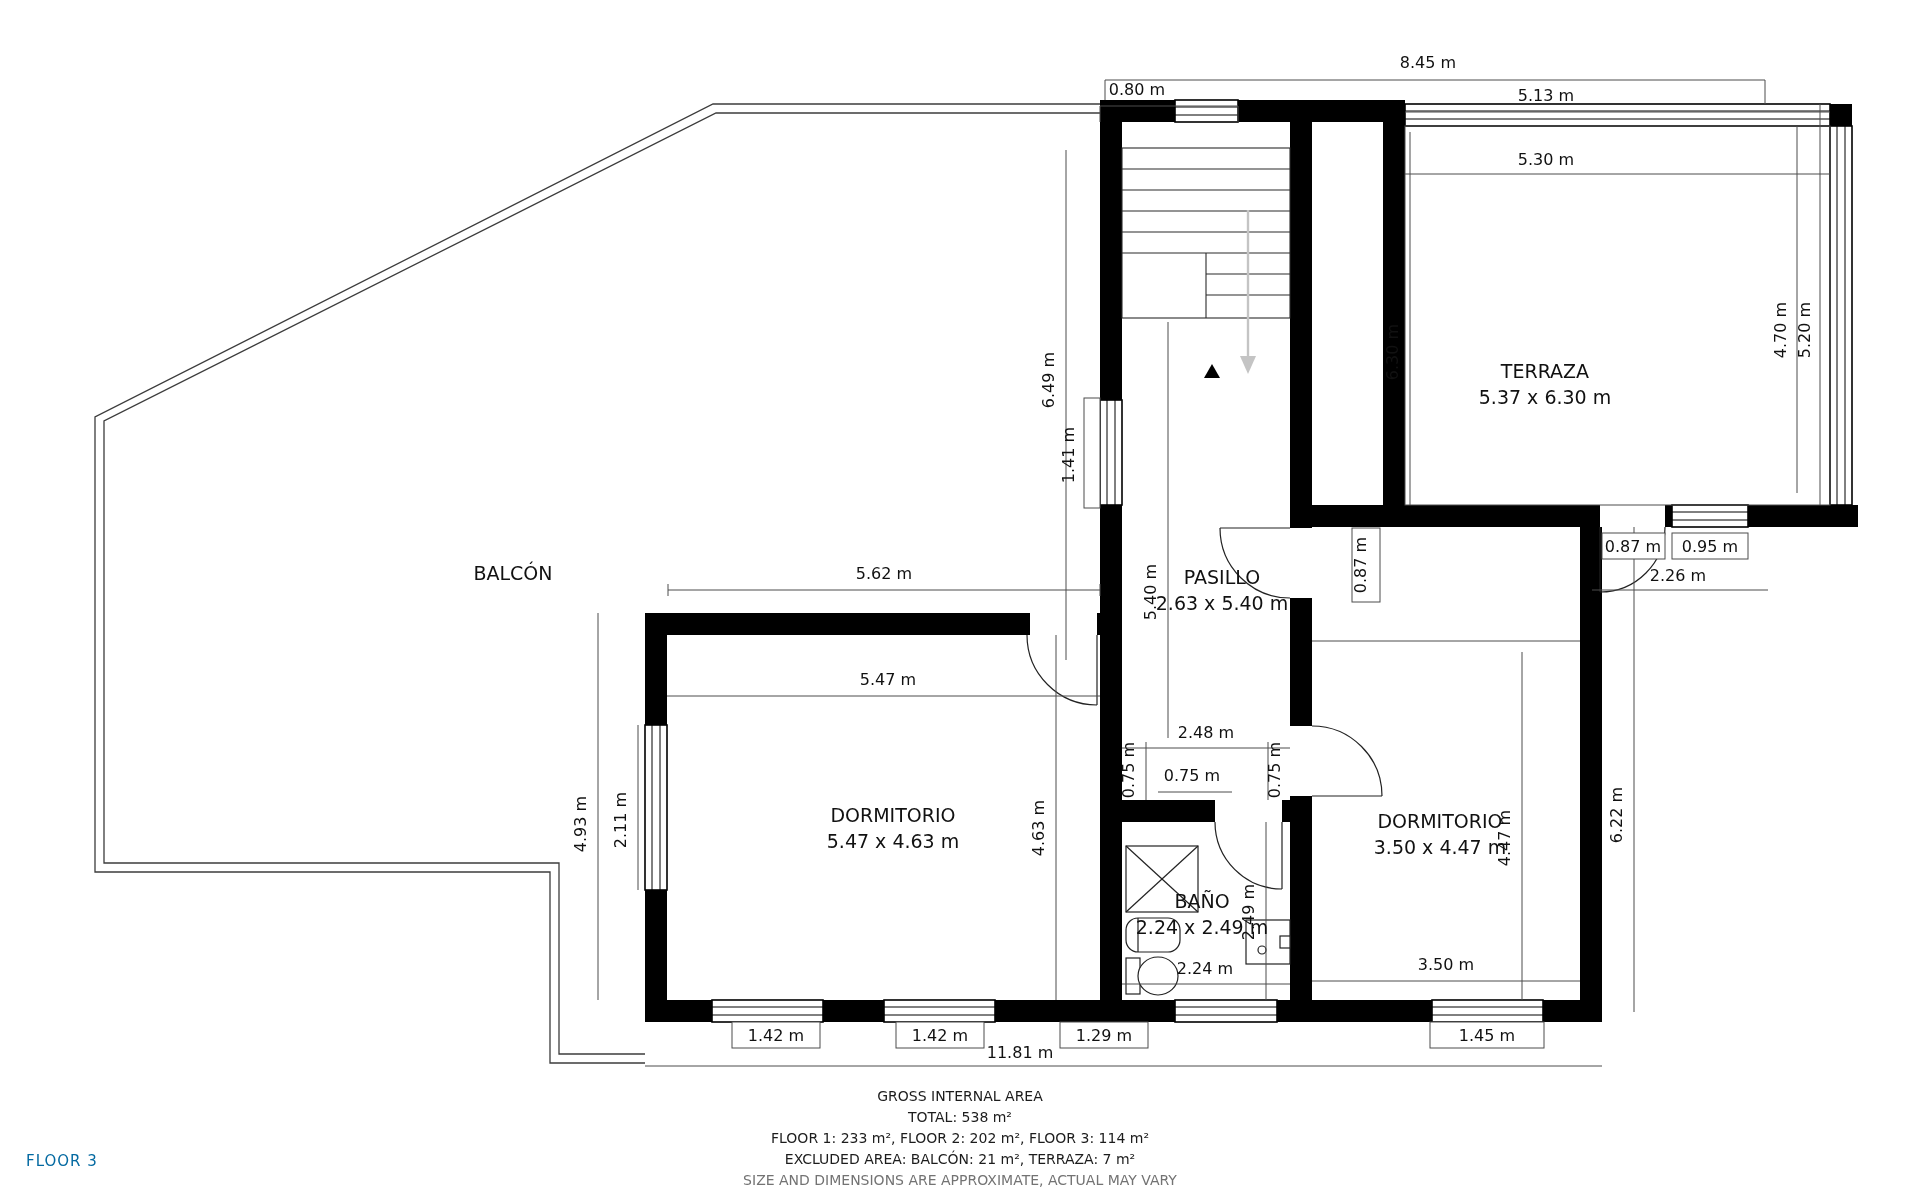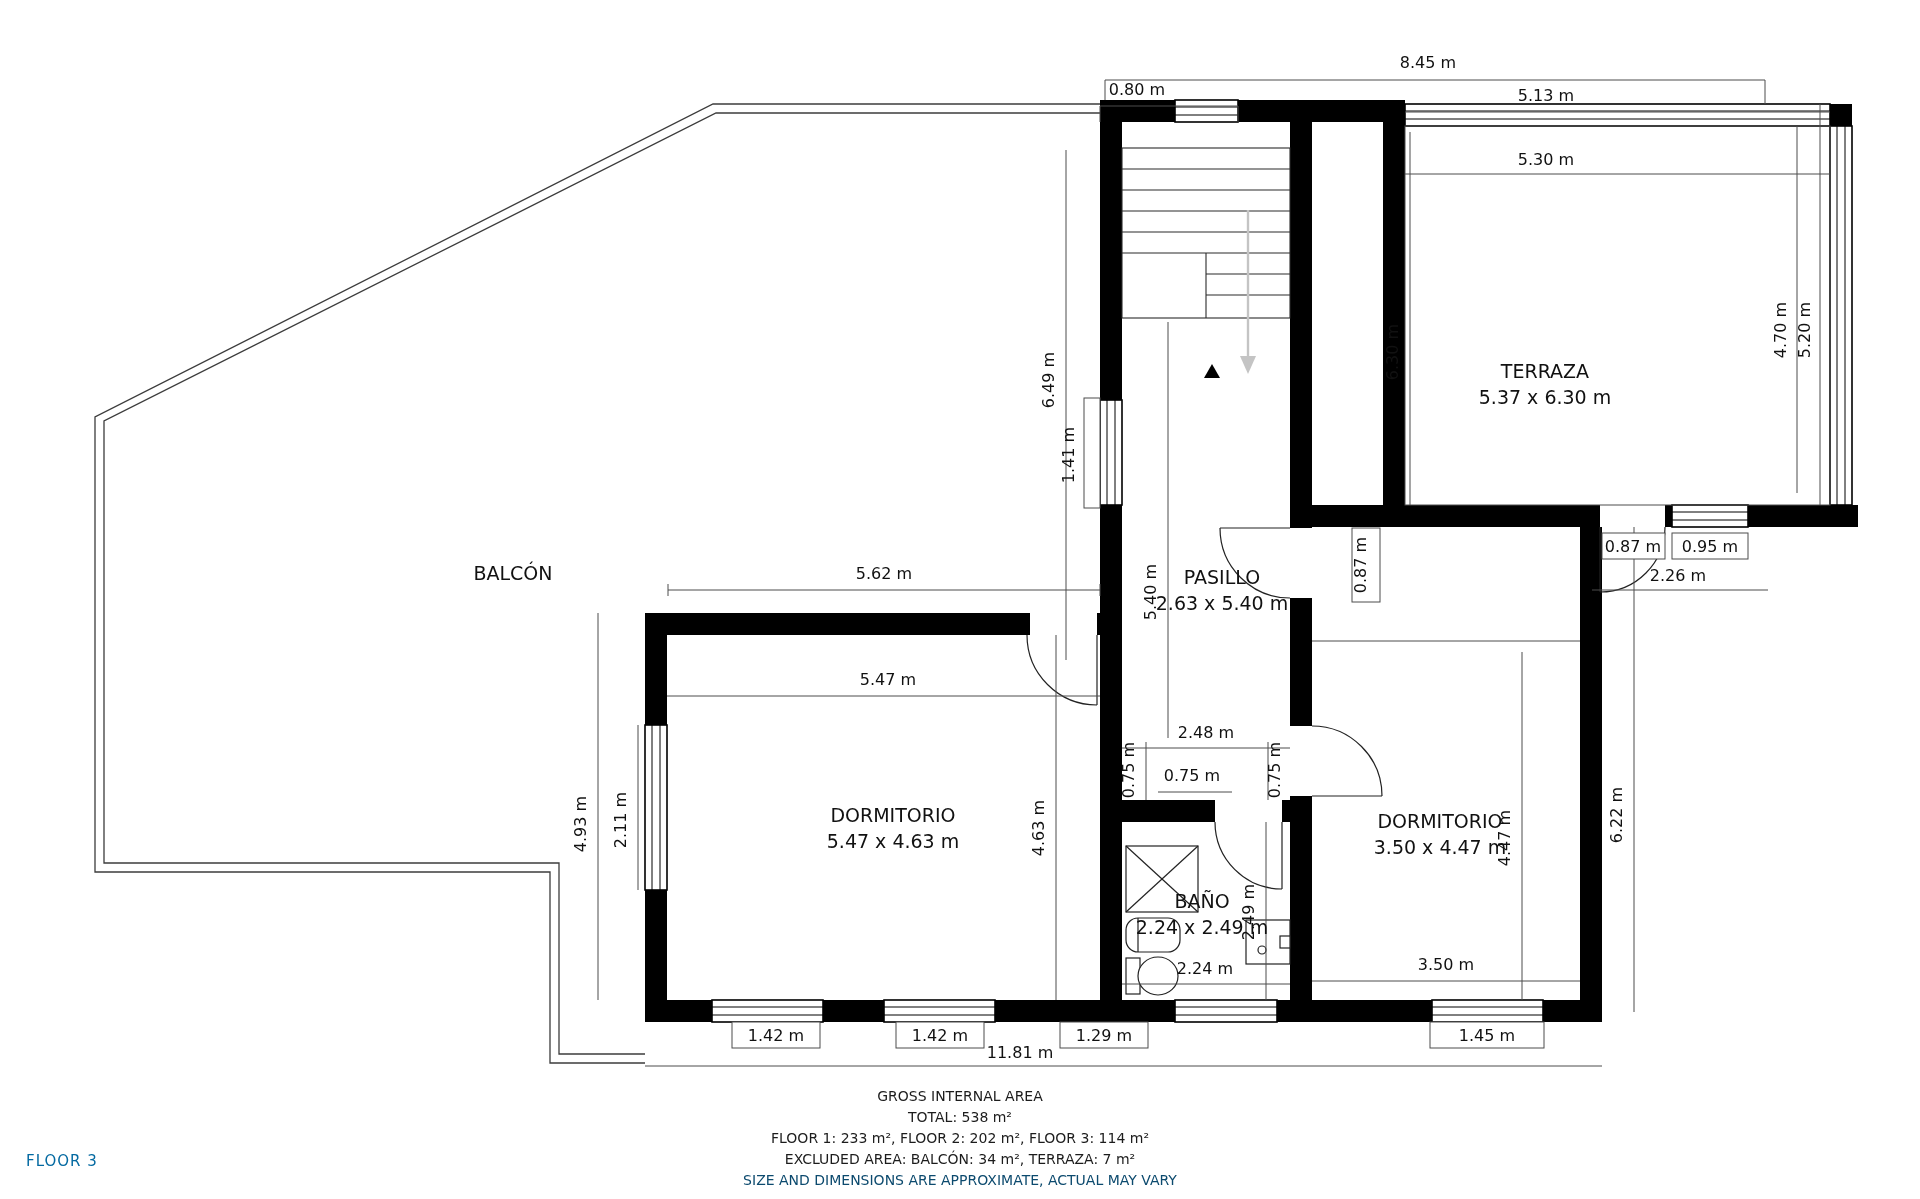--- a/index.html
+++ b/index.html
@@ -13,21 +13,21 @@
   .thin{stroke:#3c3c3c;stroke-width:1.3;fill:none;}
   .dimline{stroke:#4d4d4d;stroke-width:1;fill:none;}
   .dimbox{stroke:#4d4d4d;stroke-width:1;fill:#ffffff;}
   .winrect{fill:#ffffff;stroke:#000000;stroke-width:1.6;}
   .winline{stroke:#000000;stroke-width:1;}
   .door{stroke:#222222;stroke-width:1.2;fill:none;}
   .fixture{stroke:#222222;stroke-width:1.2;fill:#ffffff;}
   .stairline{stroke:#2a2a2a;stroke-width:1.1;fill:none;}
   #footer{position:absolute;left:0;top:1086px;width:1920px;text-align:center;color:#1c1c1c;}
   #footer div{font-size:14px;line-height:21px;}
-  #footer .muted{color:#0c4a6e;}
+  #footer .muted{color:#737373;}
   #floor-tag{position:absolute;left:26px;top:1152px;font-size:15px;color:#0369a1;letter-spacing:1px;}
 </style>
 </head>
 <body>
 
 <div id="stage">
 <svg id="plan" viewBox="0 0 1920 1199" width="1920" height="1199">
 
   <g>
     <path class="thin" d="M 1100,104 L 713,104 L 95,417 L 95,872 L 550,872 L 550,1063 L 645,1063"></path>
@@ -271,18 +271,18 @@
         <text x="1202" y="934" text-anchor="middle" class="roomsize">2.24 x 2.49 m</text>
         <text x="1440" y="828" text-anchor="middle" class="room">DORMITORIO</text>
         <text x="1440" y="854" text-anchor="middle" class="roomsize">3.50 x 4.47 m</text>
       </g>
 </svg>
 
 <div id="footer">
   <div>GROSS INTERNAL AREA</div>
   <div>TOTAL: 538 m²</div>
   <div>FLOOR 1: 233 m², FLOOR 2: 202 m², FLOOR 3: 114 m²</div>
-  <div>EXCLUDED AREA: BALCÓN: 34 m², TERRAZA: 7 m²</div>
+  <div>EXCLUDED AREA: BALCÓN: 21 m², TERRAZA: 7 m²</div>
   <div class="muted">SIZE AND DIMENSIONS ARE APPROXIMATE, ACTUAL MAY VARY</div>
 </div>
 
 <div id="floor-tag">FLOOR 3</div>
 </div>
 
 </body></html>

